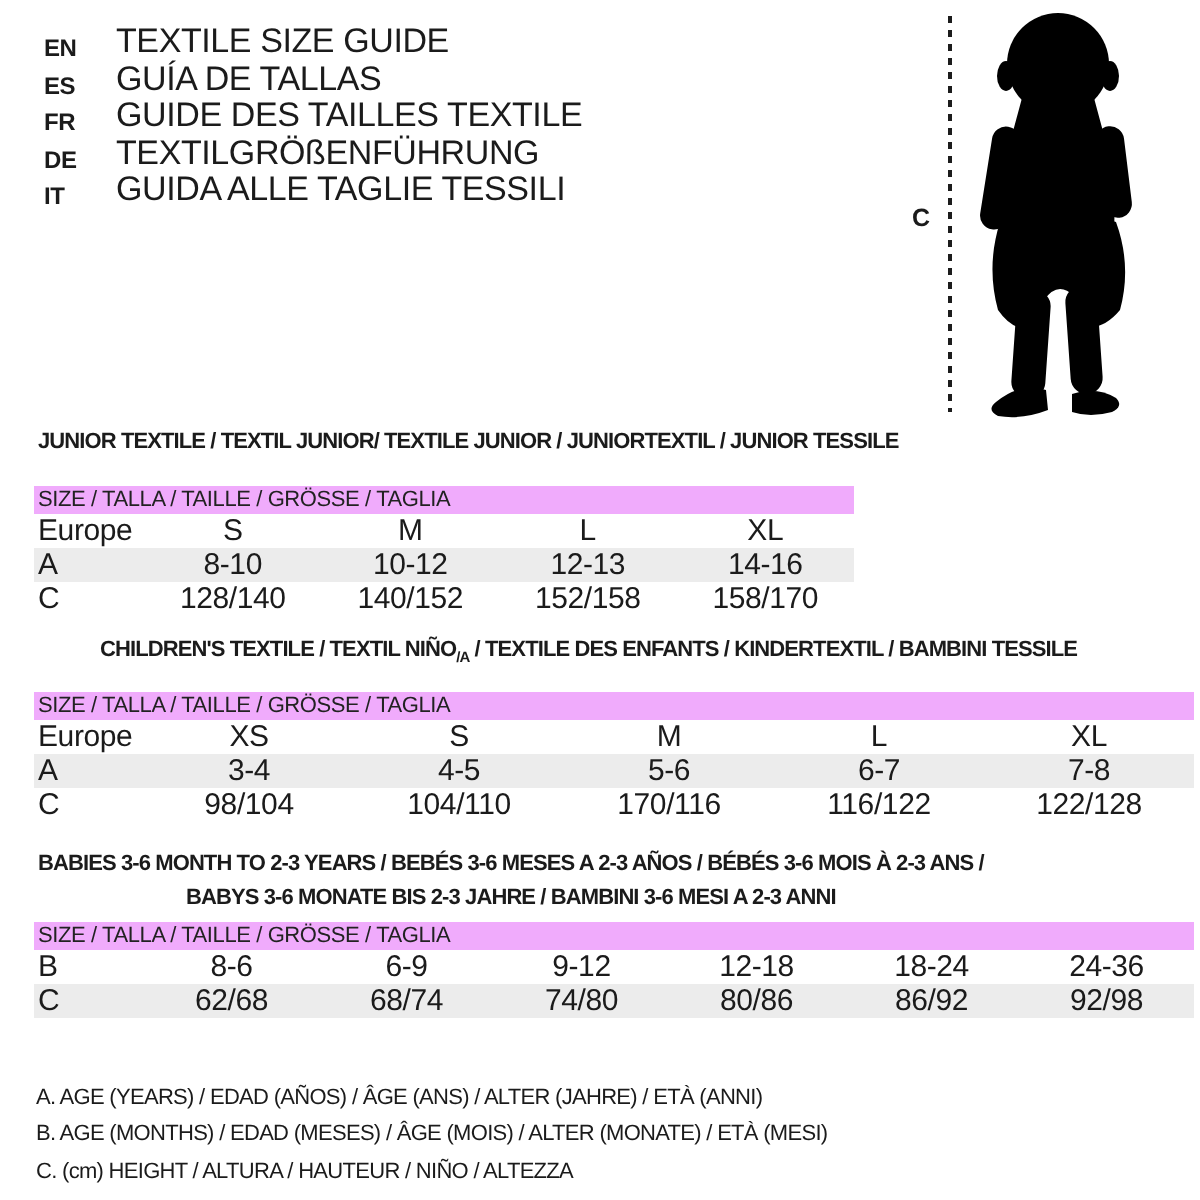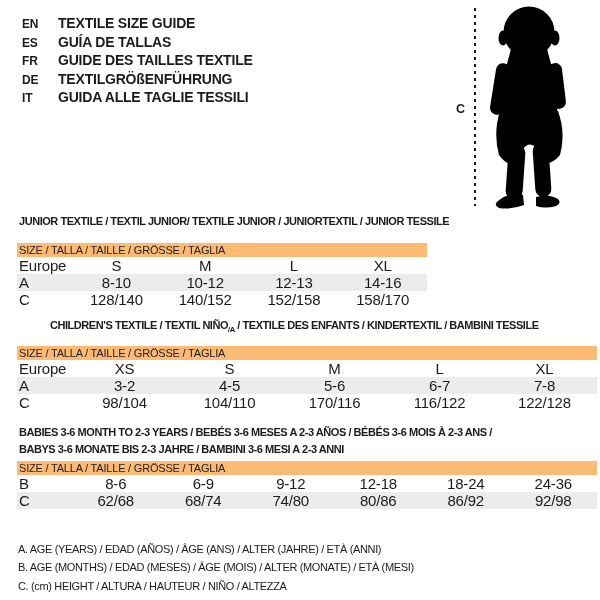--- a/index.html
+++ b/index.html
@@ -4,50 +4,50 @@
 <style>
   html,body{margin:0;padding:0;background:#fff;}
   .canvas{
     position:relative;width:600px;height:600px;background:#fff;
     font-family:"Liberation Sans",sans-serif;color:#1b1b1b;overflow:hidden;
   }
   
   .lang-block{position:absolute;left:22px;top:13px;}
   .lang-row{display:flex;height:18.4px;align-items:flex-end;}
   .lang-code{width:36px;font-weight:bold;font-size:12px;letter-spacing:-0.2px;}
-  .lang-label{font-weight:bold;font-size:14px;letter-spacing:-0.2px;white-space:nowrap;}
+  .lang-label{font-weight:normal;font-size:17px;letter-spacing:-0.2px;white-space:nowrap;}
   
   .figure{position:absolute;left:440px;top:0;width:160px;height:220px;}
   .dash-line{
     position:absolute;left:34px;top:8px;width:2px;height:198px;
     background:repeating-linear-gradient(to bottom,#1c1c1c 0 3.5px,transparent 3.5px 7px);
   }
   .c-label{position:absolute;left:16px;top:102px;font-weight:bold;font-size:12.5px;}
   .baby-svg{position:absolute;left:38px;top:5px;}
   
   .heading{
     position:absolute;left:19px;font-weight:bold;font-size:11px;
     letter-spacing:-0.45px;white-space:nowrap;
   }
   .heading .subsc{font-size:7.5px;position:relative;top:2.5px;}
   .h-junior{top:215px;}
   .h-children{top:319px;margin-left:31px;}
-  .h-babies{top:424px;line-height:16.5px;}
+  .h-babies{top:424px;line-height:16.5px;text-align:center;}
   
   .sizetable{position:absolute;left:17px;border-collapse:collapse;table-layout:fixed;}
   .t-junior{top:243px;width:410px;}
   .t-children{top:346px;width:580px;}
   .t-babies{top:461px;width:580px;}
   .sizetable td{
     font-size:15px;letter-spacing:-0.2px;text-align:center;
     height:16px;padding:0;vertical-align:middle;
   }
   .sizetable tr td:first-child{text-align:left;padding-left:2px;}
   .sizetable .bar td{
-    background:#fdba74;height:14px;font-size:11px;letter-spacing:-0.2px;
+    background:#f0abfc;height:14px;font-size:11px;letter-spacing:-0.2px;
     text-align:left;padding-left:5px;color:#222;
   }
   .sizetable tr.alt td{background:#ececec;}
   
   .footnotes{position:absolute;left:18px;top:540px;}
   .footnote{font-weight:normal;font-size:11px;letter-spacing:-0.35px;line-height:18.4px;white-space:nowrap;}
 </style>
 </head>
 <body>
 
@@ -152,21 +152,21 @@
     <tr>
       <td>Europe</td>
       <td>XS</td>
       <td>S</td>
       <td>M</td>
       <td>L</td>
       <td>XL</td>
     </tr>
     <tr class="alt">
       <td>A</td>
-      <td>3-2</td>
+      <td>3-4</td>
       <td>4-5</td>
       <td>5-6</td>
       <td>6-7</td>
       <td>7-8</td>
     </tr>
     <tr>
       <td>C</td>
       <td>98/104</td>
       <td>104/110</td>
       <td>170/116</td>

